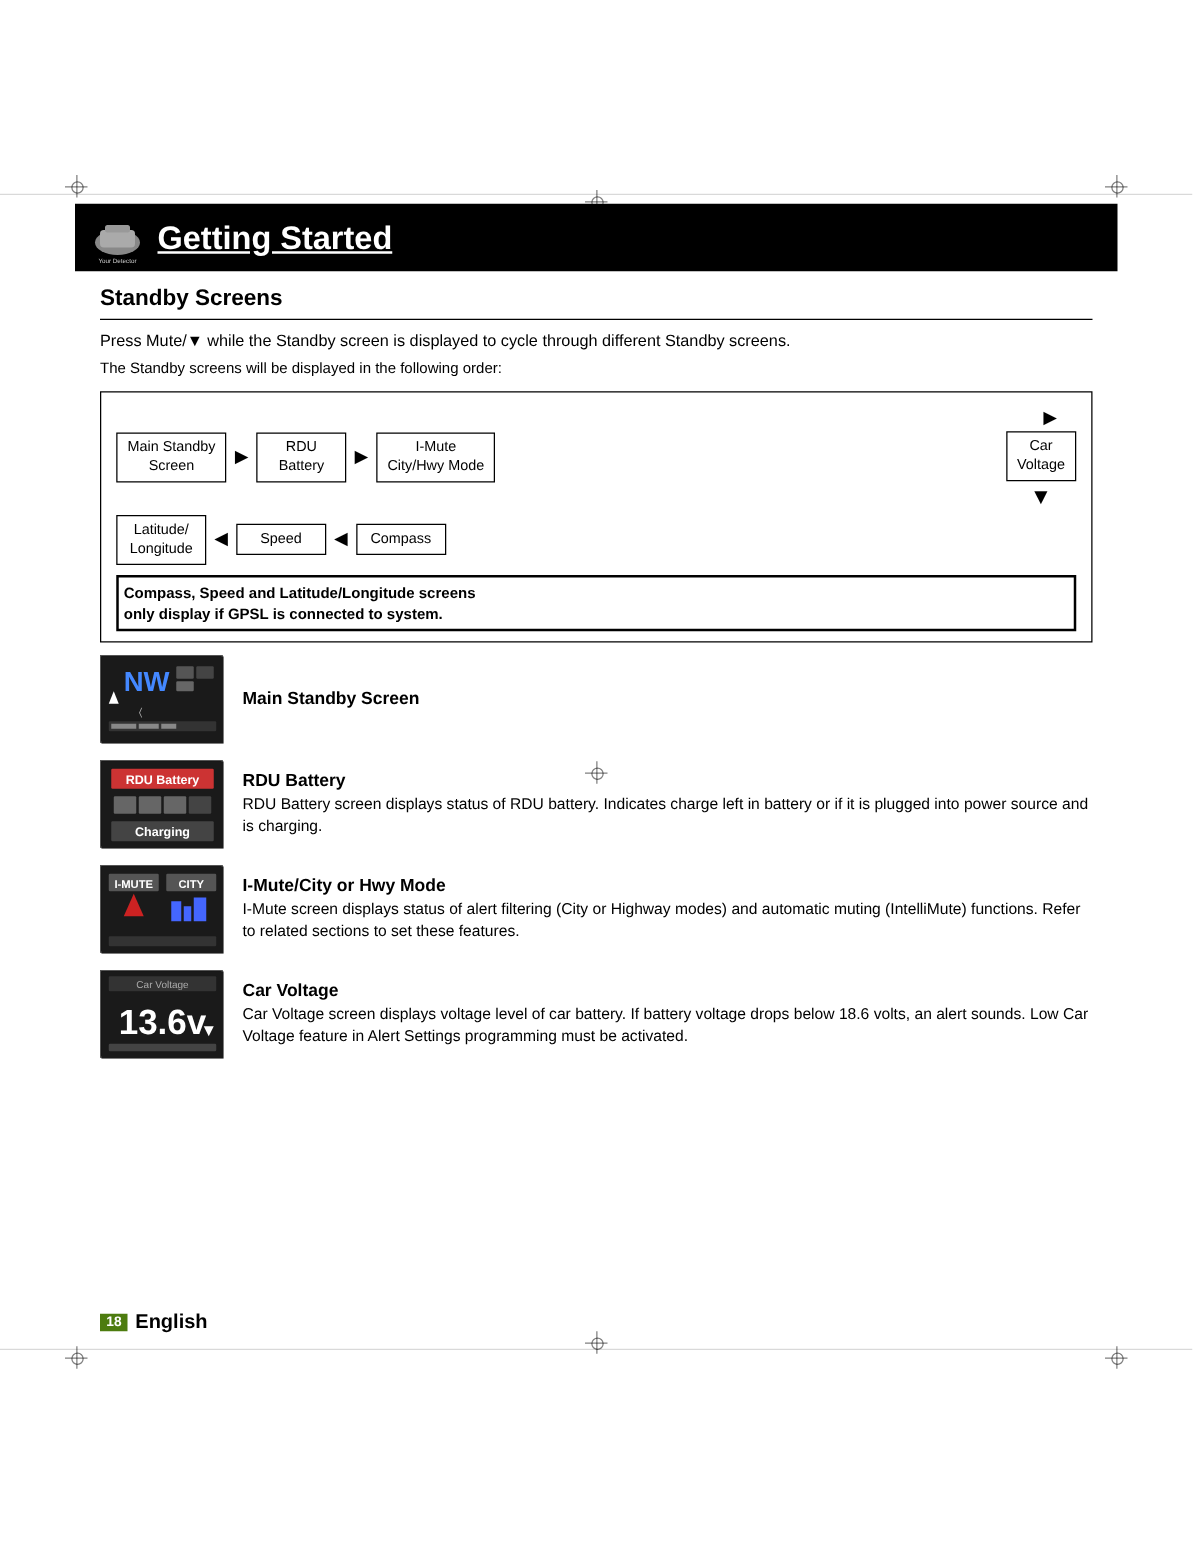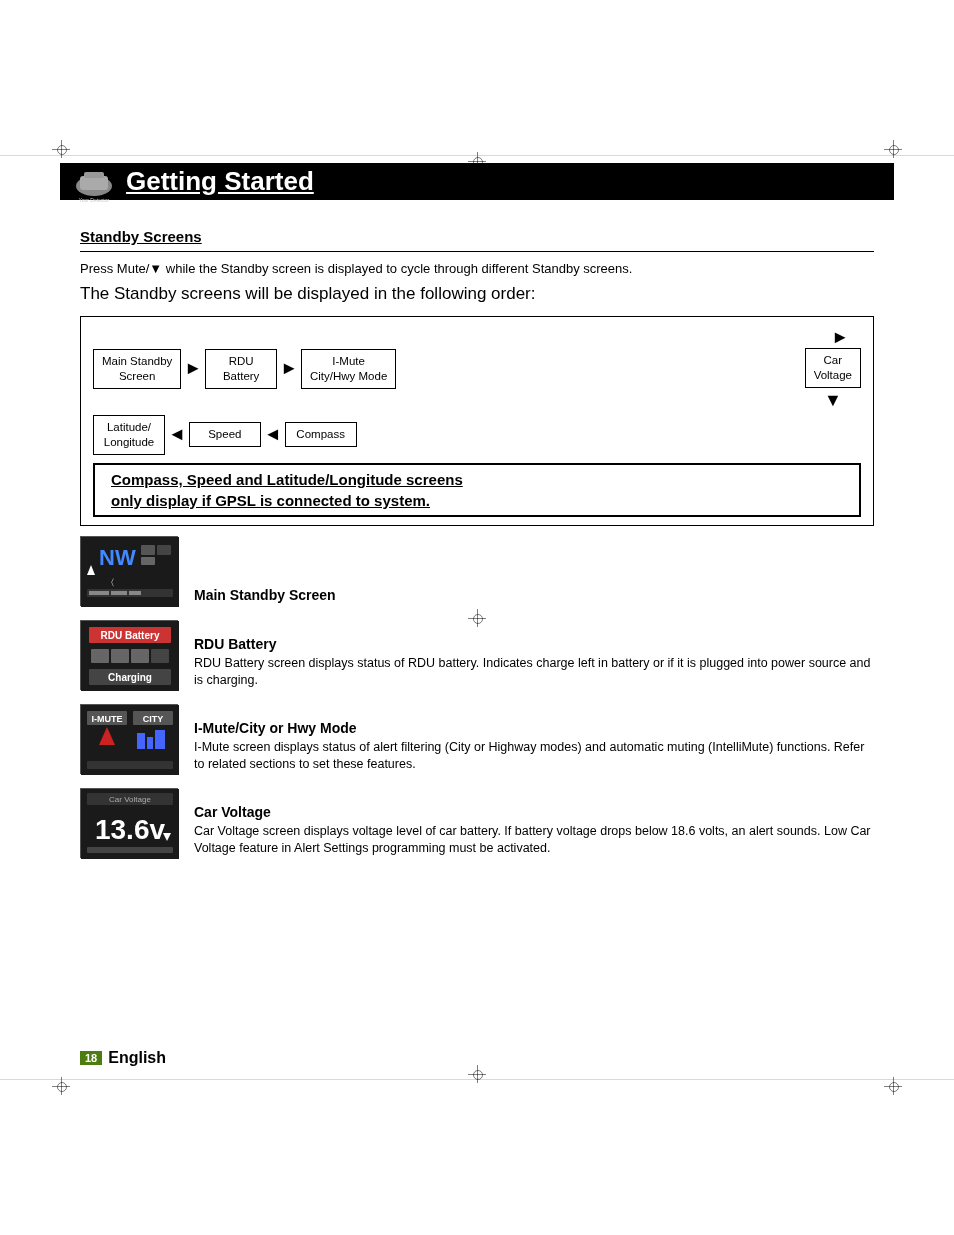--- a/index.html
+++ b/index.html
@@ -31,21 +31,21 @@
       background: #000;
       opacity: 0.15;
     }
 
     
     .header-bar {
       position: absolute;
       top: 163px;
       left: 60px;
       right: 60px;
-      height: 37px;
+      height: 54px;
       background: #000;
       display: flex;
       align-items: center;
       padding-left: 10px;
     }
 
     .detector-icon {
       width: 48px;
       height: 48px;
       position: relative;
@@ -62,41 +62,40 @@
     
     .content {
       position: absolute;
       top: 228px;
       left: 80px;
       right: 80px;
     }
 
     
     .section-title {
-      font-size: 15px;
-      font-weight: bold;
-      text-decoration: underline;
+      font-size: 18px;
+      font-weight: bold;
       margin-bottom: 6px;
     }
 
     
     .section-rule {
       border: none;
       border-top: 1.5px solid #000;
       margin-bottom: 8px;
     }
 
     .intro-text {
       font-size: 13px;
       margin-bottom: 4px;
       line-height: 1.4;
     }
 
     .intro-text2 {
-      font-size: 17px;
+      font-size: 12px;
       margin-bottom: 10px;
       line-height: 1.4;
     }
 
     
     .flow-diagram {
       border: 1.5px solid #000;
       padding: 10px 12px 8px 12px;
       margin-bottom: 10px;
       position: relative;
@@ -107,26 +106,25 @@
       padding: 4px 8px;
       text-align: center;
       font-size: 11.5px;
       min-width: 72px;
       line-height: 1.3;
       background: #fff;
     }
 
     .gps-note-box {
       border: 2px solid #000;
-      padding: 4px 16px;
-      font-size: 15px;
+      padding: 4px 4px;
+      font-size: 12px;
       font-weight: bold;
       line-height: 1.4;
       margin-top: 6px;
-      text-decoration: underline;
     }
 
     
     .note-line {
       display: flex;
       align-items: flex-start;
       margin-bottom: 14px;
       font-size: 13px;
       line-height: 1.4;
     }
@@ -148,21 +146,21 @@
 
     
     .screen-items {
       display: flex;
       flex-direction: column;
       gap: 14px;
     }
 
     .screen-item {
       display: flex;
-      align-items: flex-end;
+      align-items: center;
       gap: 16px;
     }
 
     .screen-thumb {
       width: 98px;
       height: 70px;
       flex-shrink: 0;
       border: none;
     }
 

